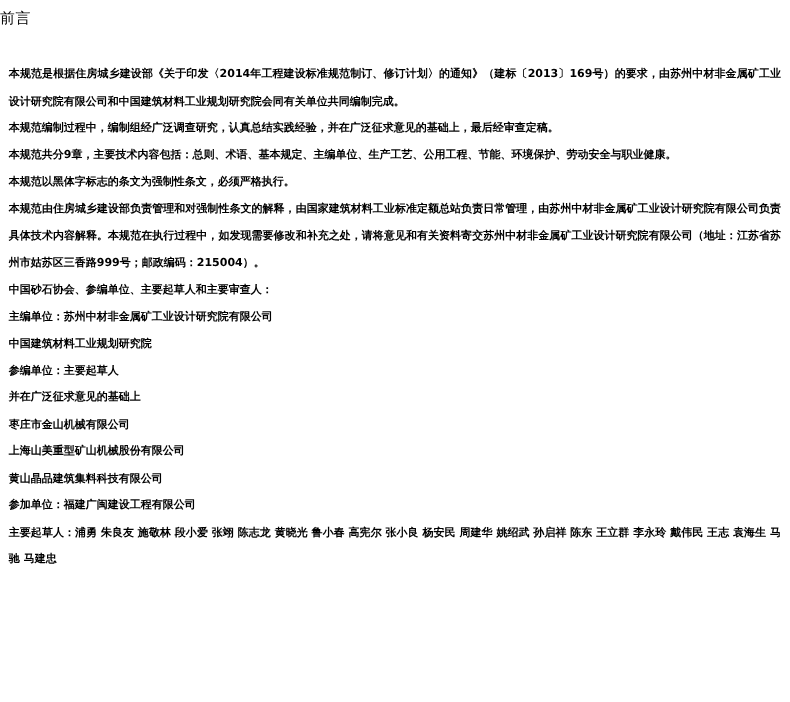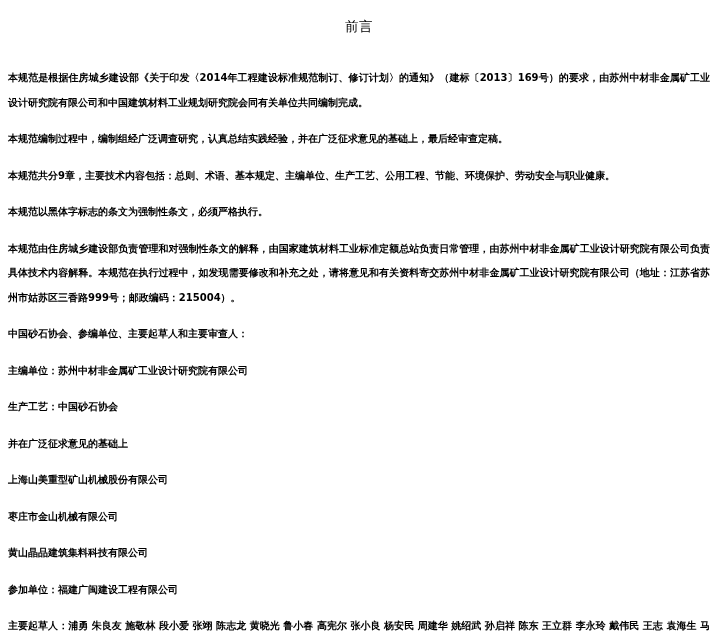--- a/index.html
+++ b/index.html
@@ -15,64 +15,64 @@
     overflow: hidden;
   }
   .page {
     width: 718px;
     height: 638px;
     box-sizing: border-box;
     padding: 0;
     position: relative;
   }
   .doc-title {
-    text-align: center;
     font-size: 13.5px;
     font-weight: normal;
     margin: 0;
-    padding-top: 18px;
+    padding-top: 8px;
     padding-bottom: 0;
     letter-spacing: 0.5px;
   }
   .body-block {
     padding: 0 8px 0 8px;
     margin-top: 30px;
   }
   p.para {
     margin: 0 0 0 0;
     font-size: 10px;
     line-height: 24.5px;
     text-align: justify;
     text-justify: inter-ideograph;
     font-weight: bold;
     letter-spacing: 0px;
   }
   
   .para + .para {
-    margin-top: 12px;
+    margin-top: 0px;
   }
 </style>
 </head>
 <body>
 
 <div class="page">
 
   <div class="doc-title">前言</div>
 
   <div class="body-block">
     <p class="para">本规范是根据住房城乡建设部《关于印发〈2014年工程建设标准规范制订、修订计划〉的通知》（建标〔2013〕169号）的要求，由苏州中材非金属矿工业设计研究院有限公司和中国建筑材料工业规划研究院会同有关单位共同编制完成。</p>
     <p class="para">本规范编制过程中，编制组经广泛调查研究，认真总结实践经验，并在广泛征求意见的基础上，最后经审查定稿。</p>
     <p class="para">本规范共分9章，主要技术内容包括：总则、术语、基本规定、主编单位、生产工艺、公用工程、节能、环境保护、劳动安全与职业健康。</p>
     <p class="para">本规范以黑体字标志的条文为强制性条文，必须严格执行。</p>
     <p class="para">本规范由住房城乡建设部负责管理和对强制性条文的解释，由国家建筑材料工业标准定额总站负责日常管理，由苏州中材非金属矿工业设计研究院有限公司负责具体技术内容解释。本规范在执行过程中，如发现需要修改和补充之处，请将意见和有关资料寄交苏州中材非金属矿工业设计研究院有限公司（地址：江苏省苏州市姑苏区三香路999号；邮政编码：215004）。</p>
     <p class="para">中国砂石协会、参编单位、主要起草人和主要审查人：</p>
     <p class="para">主编单位：苏州中材非金属矿工业设计研究院有限公司</p>
-    <p class="para">生产工艺：中国砂石协会</p>
+    <p class="para">中国建筑材料工业规划研究院</p>
+    <p class="para">参编单位：主要起草人</p>
     <p class="para">并在广泛征求意见的基础上</p>
+    <p class="para">枣庄市金山机械有限公司</p>
     <p class="para">上海山美重型矿山机械股份有限公司</p>
-    <p class="para">枣庄市金山机械有限公司</p>
     <p class="para">黄山晶品建筑集料科技有限公司</p>
     <p class="para">参加单位：福建广闽建设工程有限公司</p>
     <p class="para">主要起草人：浦勇  朱良友  施敬林  段小爱  张翊  陈志龙  黄晓光  鲁小春  高宪尔  张小良  杨安民  周建华  姚绍武  孙启祥  陈东  王立群  李永玲  戴伟民  王志  袁海生  马驰  马建忠</p>
 
   </div>
 
 </div>
 
 </body></html>

